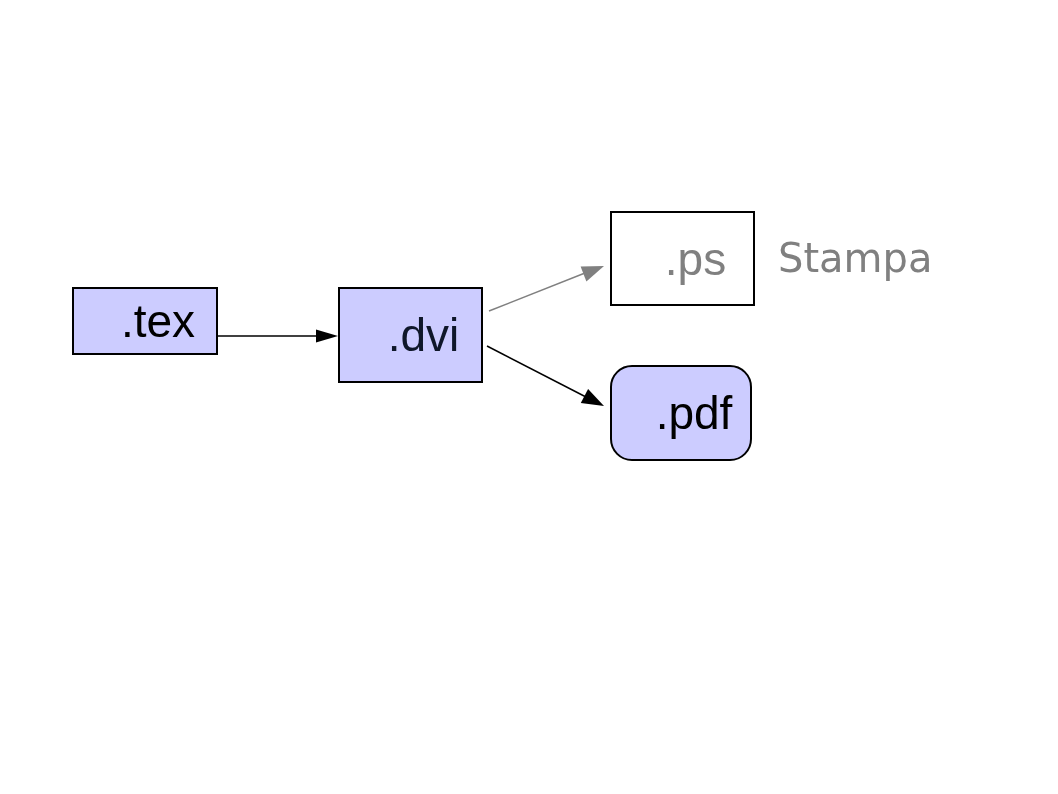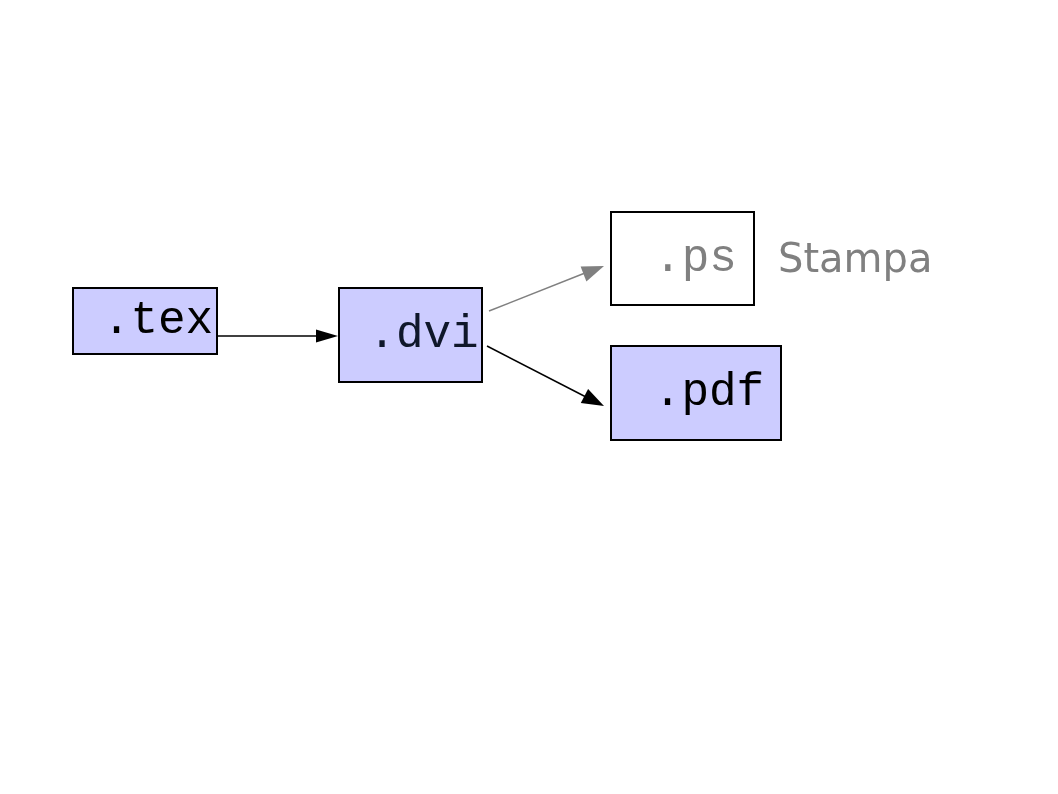--- a/index.html
+++ b/index.html
@@ -22,30 +22,30 @@
     width: 1058px;
     height: 794px;
   }
   .node {
     position: absolute;
     box-sizing: border-box;
     display: flex;
     align-items: center;
     justify-content: center;
     border: 2px solid #000000;
-    font-family: Liberation Mono, monospace;
+    font-family: Liberation Sans, sans-serif;
     font-size: 46px;
     letter-spacing: 0px;
     white-space: nowrap;
     padding-left: 26px;
   }
   .node-tex  { left: 72px;  top: 287px; width: 146px; height: 68px; background: #ccccff; color: #000000; }
   .node-dvi  { left: 338px; top: 287px; width: 145px; height: 96px; background: #ccccff; color: #0f172a; }
   .node-ps   { left: 610px; top: 211px; width: 145px; height: 95px; background: #ffffff; color: #808080; }
-  .node-pdf  { left: 610px; top: 345px; width: 172px; height: 96px; background: #ccccff; color: #000000; }
+  .node-pdf  { left: 610px; top: 365px; width: 142px; height: 96px; background: #ccccff; color: #000000; border-radius: 22px; }
   .annotation {
     position: absolute;
     font-family: "DejaVu Sans", sans-serif;
     font-size: 40px;
     line-height: 37px;
   }
   .annotation-ps {
     left: 778px;
     top: 240px;
     color: #808080;

